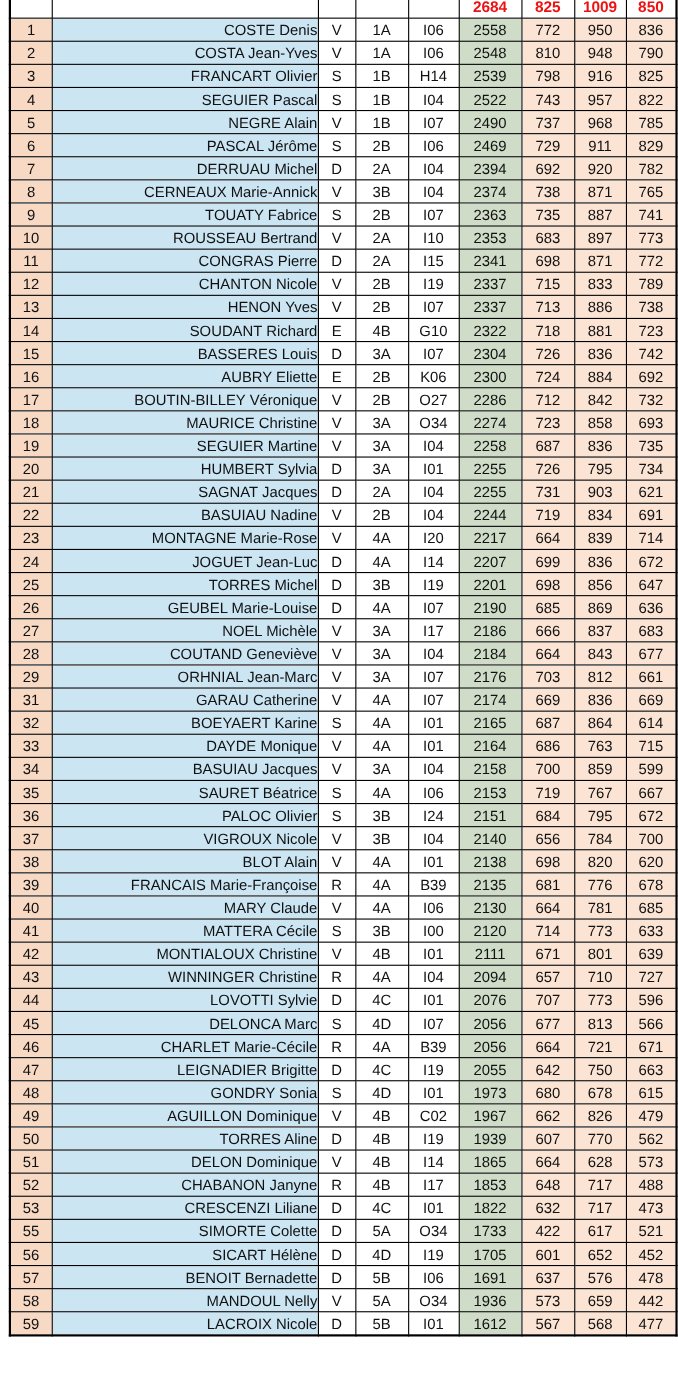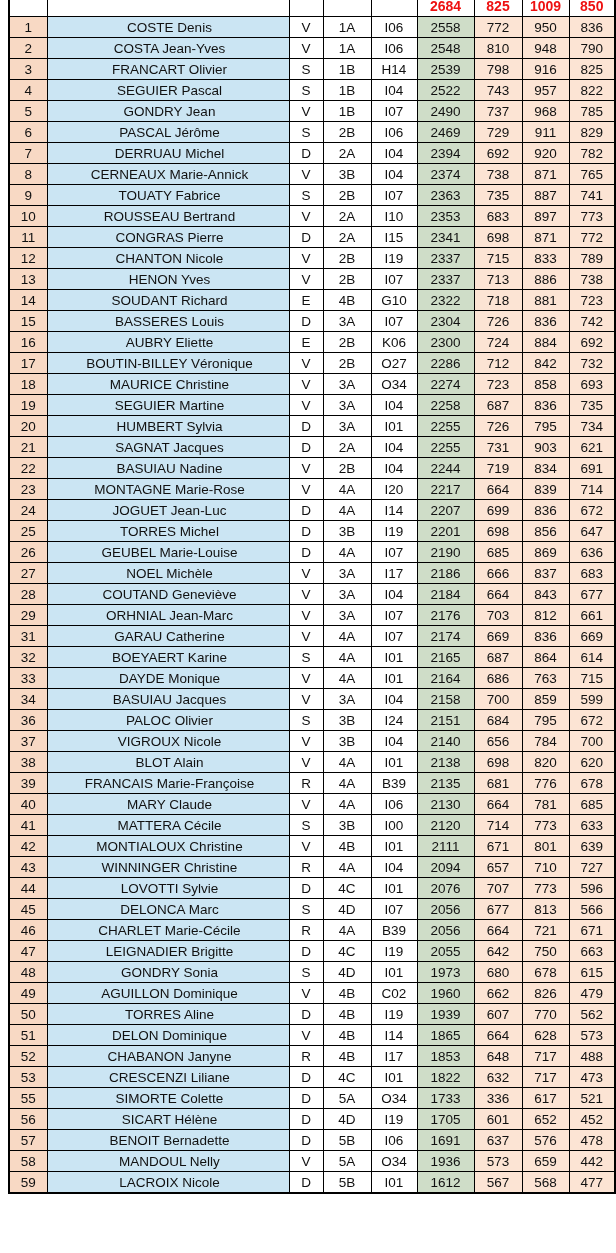--- a/index.html
+++ b/index.html
@@ -9,21 +9,21 @@
   }
   .sheet{position:absolute;left:8px;top:-6px;}
   table{border-collapse:collapse;table-layout:fixed;border:2px solid #000;}
   td{
     border:1px solid #000;height:20px;padding:0;
     font-size:13.5px;color:#111;text-align:center;
     overflow:hidden;white-space:nowrap;vertical-align:middle;
   }
   thead td{background:#fff;font-weight:bold;color:var(--header_red,#e11);font-size:14px;}
   .c-rank{background:var(--rank_bg,#f8d9c4);}
-  .c-name{background:var(--name_bg,#cbe5f3);text-align:center;padding-left:3px;}
+  .c-name{background:var(--name_bg,#cbe5f3);text-align:right;padding-left:3px;}
   .c-cat,.c-serie,.c-club{background:#fff;}
   .c-total{background:var(--total_bg,#cfddc8);}
   .c-s1,.c-s2,.c-s3{background:var(--score_bg,#fce4d4);}
 </style>
 </head>
 <body>
 
 <div class="sheet">
   <table>
     <colgroup>
@@ -90,21 +90,21 @@
     <td class="c-cat">S</td>
     <td class="c-serie">1B</td>
     <td class="c-club">I04</td>
     <td class="c-total">2522</td>
     <td class="c-s1">743</td>
     <td class="c-s2">957</td>
     <td class="c-s3">822</td>
   </tr>
         <tr>
     <td class="c-rank">5</td>
-    <td class="c-name">GONDRY Jean</td>
+    <td class="c-name">NEGRE Alain</td>
     <td class="c-cat">V</td>
     <td class="c-serie">1B</td>
     <td class="c-club">I07</td>
     <td class="c-total">2490</td>
     <td class="c-s1">737</td>
     <td class="c-s2">968</td>
     <td class="c-s3">785</td>
   </tr>
         <tr>
     <td class="c-rank">6</td>
@@ -408,20 +408,31 @@
     <td class="c-name">BASUIAU Jacques</td>
     <td class="c-cat">V</td>
     <td class="c-serie">3A</td>
     <td class="c-club">I04</td>
     <td class="c-total">2158</td>
     <td class="c-s1">700</td>
     <td class="c-s2">859</td>
     <td class="c-s3">599</td>
   </tr>
         <tr>
+    <td class="c-rank">35</td>
+    <td class="c-name">SAURET Béatrice</td>
+    <td class="c-cat">S</td>
+    <td class="c-serie">4A</td>
+    <td class="c-club">I06</td>
+    <td class="c-total">2153</td>
+    <td class="c-s1">719</td>
+    <td class="c-s2">767</td>
+    <td class="c-s3">667</td>
+  </tr>
+        <tr>
     <td class="c-rank">36</td>
     <td class="c-name">PALOC Olivier</td>
     <td class="c-cat">S</td>
     <td class="c-serie">3B</td>
     <td class="c-club">I24</td>
     <td class="c-total">2151</td>
     <td class="c-s1">684</td>
     <td class="c-s2">795</td>
     <td class="c-s3">672</td>
   </tr>
@@ -556,21 +567,21 @@
     <td class="c-s1">680</td>
     <td class="c-s2">678</td>
     <td class="c-s3">615</td>
   </tr>
         <tr>
     <td class="c-rank">49</td>
     <td class="c-name">AGUILLON Dominique</td>
     <td class="c-cat">V</td>
     <td class="c-serie">4B</td>
     <td class="c-club">C02</td>
-    <td class="c-total">1960</td>
+    <td class="c-total">1967</td>
     <td class="c-s1">662</td>
     <td class="c-s2">826</td>
     <td class="c-s3">479</td>
   </tr>
         <tr>
     <td class="c-rank">50</td>
     <td class="c-name">TORRES Aline</td>
     <td class="c-cat">D</td>
     <td class="c-serie">4B</td>
     <td class="c-club">I19</td>
@@ -612,21 +623,21 @@
     <td class="c-s2">717</td>
     <td class="c-s3">473</td>
   </tr>
         <tr>
     <td class="c-rank">55</td>
     <td class="c-name">SIMORTE Colette</td>
     <td class="c-cat">D</td>
     <td class="c-serie">5A</td>
     <td class="c-club">O34</td>
     <td class="c-total">1733</td>
-    <td class="c-s1">336</td>
+    <td class="c-s1">422</td>
     <td class="c-s2">617</td>
     <td class="c-s3">521</td>
   </tr>
         <tr>
     <td class="c-rank">56</td>
     <td class="c-name">SICART Hélène</td>
     <td class="c-cat">D</td>
     <td class="c-serie">4D</td>
     <td class="c-club">I19</td>
     <td class="c-total">1705</td>

